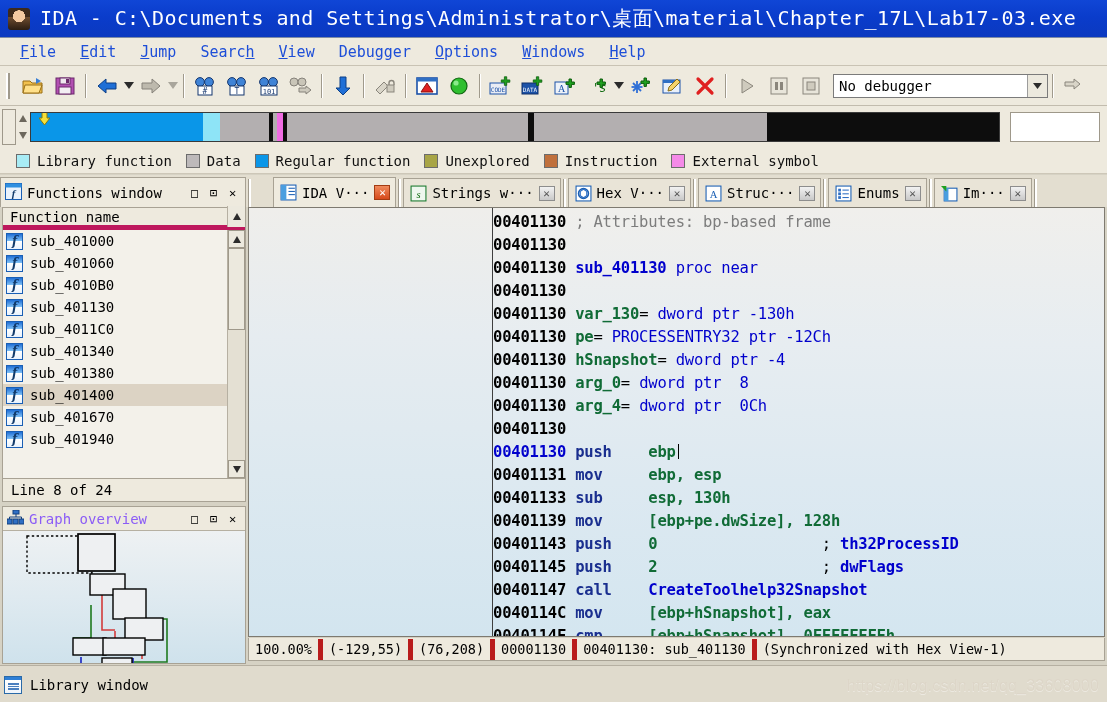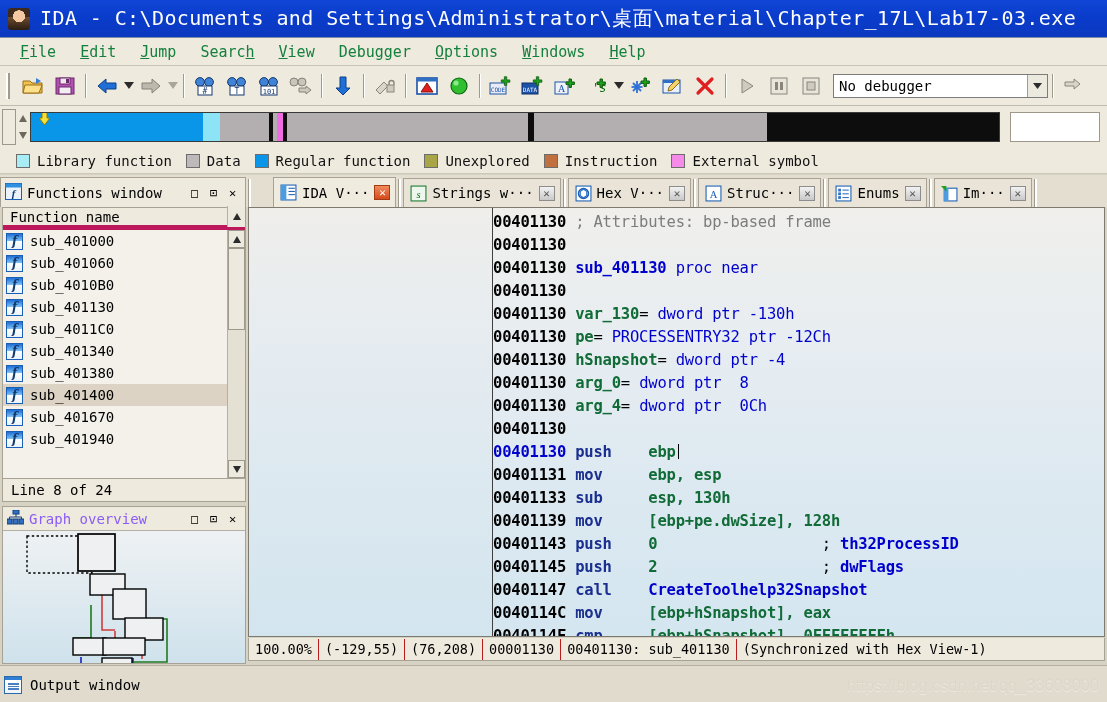--- a/index.html
+++ b/index.html
@@ -32,21 +32,21 @@
     white-space: nowrap; overflow: hidden;
   }
 
   
   .menubar {
     position: absolute; left: 0; top: 38px; width: 1107px; height: 28px;
     background: #eeeade; display: flex; align-items: center;
     padding-left: 8px; gap: 0px; border-bottom: 1px solid #c9c3b4;
   }
   .menu-item {
-    padding: 3px 12px; font-size: 15px; color: #15803d;
+    padding: 3px 12px; font-size: 15px; color: #1d4ed8;
     font-family: "DejaVu Sans Mono","Liberation Mono",monospace;
     cursor: default; white-space: nowrap; text-align: right;
   }
   .menu-item u { text-decoration: underline; }
 
   
   .toolbar {
     position: absolute; left: 0; top: 66px; width: 1107px; height: 40px;
     background: #eeeade; display: flex; align-items: center;
     padding: 0 2px; border-bottom: 1px solid #c2bcae; overflow: hidden;
@@ -256,21 +256,21 @@
   }
 
   
   .statusbar {
     position: absolute; left: 248px; top: 638px; width: 857px; height: 23px;
     background: #eeeade; display: flex; align-items: center;
     border: 1px solid #a8a294; border-top: none;
   }
   .st-cell {
     height: 21px; display: flex; align-items: center; padding: 0 6px;
-    border-right: 1px solid #b91c1c; font-size: 13.5px; color: #000;
+    border-right: 5px solid #b91c1c; font-size: 13.5px; color: #000;
     font-family: "DejaVu Sans Mono","Liberation Mono",monospace; white-space: nowrap;
   }
   .st-cell:last-child { border-right: none; }
 
   
   .output-win {
     position: absolute; left: 0; top: 665px; width: 1107px; height: 37px;
     background: #e0dbcd; border-top: 1px solid #b6b0a2;
   }
   .output-head {
@@ -837,18 +837,18 @@
       <div class="st-cell">(Synchronized with Hex View-1)</div>
     </div>
 
   <div class="output-win">
     <div class="output-head">
       <span class="out-icon">
           <i></i>
           <i></i>
           <i></i>
         </span>
-      <span class="output-title">Output window</span>
+      <span class="output-title">Library window</span>
     </div>
     <div class="watermark">https://blog.csdn.net/qq_33608000</div>
   </div>
 
 </div>
 
 </body></html>

